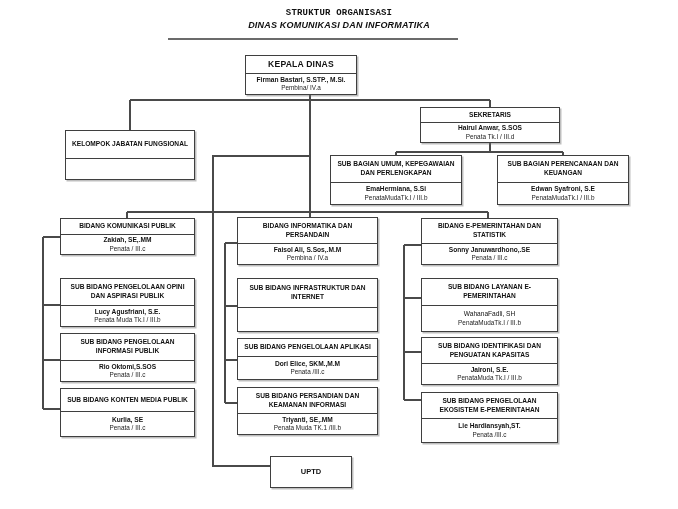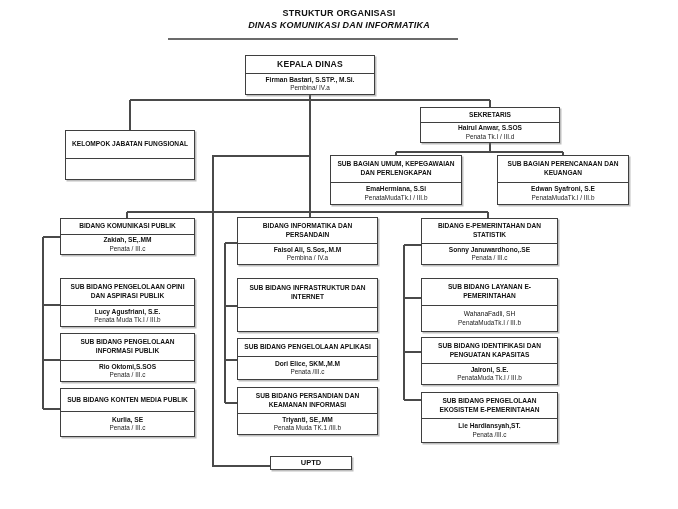--- a/index.html
+++ b/index.html
@@ -2,21 +2,21 @@
 <html><head>
 <meta charset="utf-8">
 <style>
   html,body{margin:0;padding:0;background:#e8e8e8;}
   .canvas{
     position:relative;width:678px;height:509px;background:#ffffff;
     font-family:"Liberation Sans","DejaVu Sans",sans-serif;color:#111;
     overflow:hidden;margin:0 auto;
   }
   .titles{position:absolute;left:0;top:8px;width:678px;text-align:center;}
-  .title-l1{font-size:9px;font-weight:bold;letter-spacing:.2px;}
+  .title-l1{font-size:9px;font-weight:bold;letter-spacing:.2px;font-family:Liberation Mono, monospace;}
   .title-l2{font-size:9px;font-weight:bold;letter-spacing:.2px;margin-top:2px;font-style:italic;}
   .title-underline{position:absolute;left:168px;top:38px;width:290px;height:2px;background:#6b6b6b;}
   svg.lines{position:absolute;left:0;top:0;width:678px;height:509px;}
   svg.lines path{stroke:#4a4a4a;stroke-width:1.3;fill:none;}
   .box{
     position:absolute;box-sizing:border-box;background:#fff;
     border:1.4px solid #3f3f3f;display:flex;flex-direction:column;
     box-shadow:1.5px 1.5px 0 rgba(110,110,110,.45);
   }
   .hd{
@@ -48,21 +48,21 @@
   <svg class="lines" viewBox="0 0 678 509" shape-rendering="crispEdges">
     <path d="M310 95 V217 M130 100 H490 M130 100 V130 M490 100 V107"></path>
     <path d="M490 143 V152 M396 152 H563 M396 152 V155 M563 152 V155"></path>
     <path d="M310 156 H213 V466 H270"></path>
     <path d="M127 212 H488 M127 212 V218 M488 212 V218"></path>
     <path d="M43 237 V409 M43 237 H60 M43 305 H60 M43 360 H60 M43 409 H60"></path>
     <path d="M225 243 V403 M225 243 H237 M225 306 H237 M225 360 H237 M225 403 H237"></path>
     <path d="M404 245 V400 M404 245 H421 M404 298 H421 M404 352 H421 M404 400 H421"></path>
   </svg>
 
-  <div class="box" style="left:245px;top:55px;width:130px;height:40px;">
+  <div class="box" style="left:245px;top:55px;width:112px;height:40px;">
     <div class="hd big" style="height:18px;">KEPALA DINAS</div>
     <div class="bd">
       <div class="nm">Firman Bastari, S.STP., M.Si.</div>
       <div class="rk">Pembina/ IV.a</div>
     </div>
   </div>
 
   <div class="box" style="left:65px;top:130px;width:130px;height:50px;">
     <div class="hd" style="height:28px;">KELOMPOK JABATAN FUNGSIONAL</div>
     <div class="bd"></div>
@@ -178,17 +178,17 @@
   </div>
 
   <div class="box" style="left:421px;top:392px;width:137px;height:51px;">
     <div class="hd" style="height:26px;">SUB BIDANG PENGELOLAAN EKOSISTEM E-PEMERINTAHAN</div>
     <div class="bd">
       <div class="nm">Lie Hardiansyah,ST.</div>
       <div class="rk">Penata /III.c</div>
     </div>
   </div>
 
-  <div class="box" style="left:270px;top:456px;width:82px;height:14px;">
+  <div class="box" style="left:270px;top:456px;width:82px;height:32px;">
     <div class="hd nodiv" style="height:100%;font-size:7.5px;">UPTD</div>
   </div>
 
 </div>
 
 </body></html>

